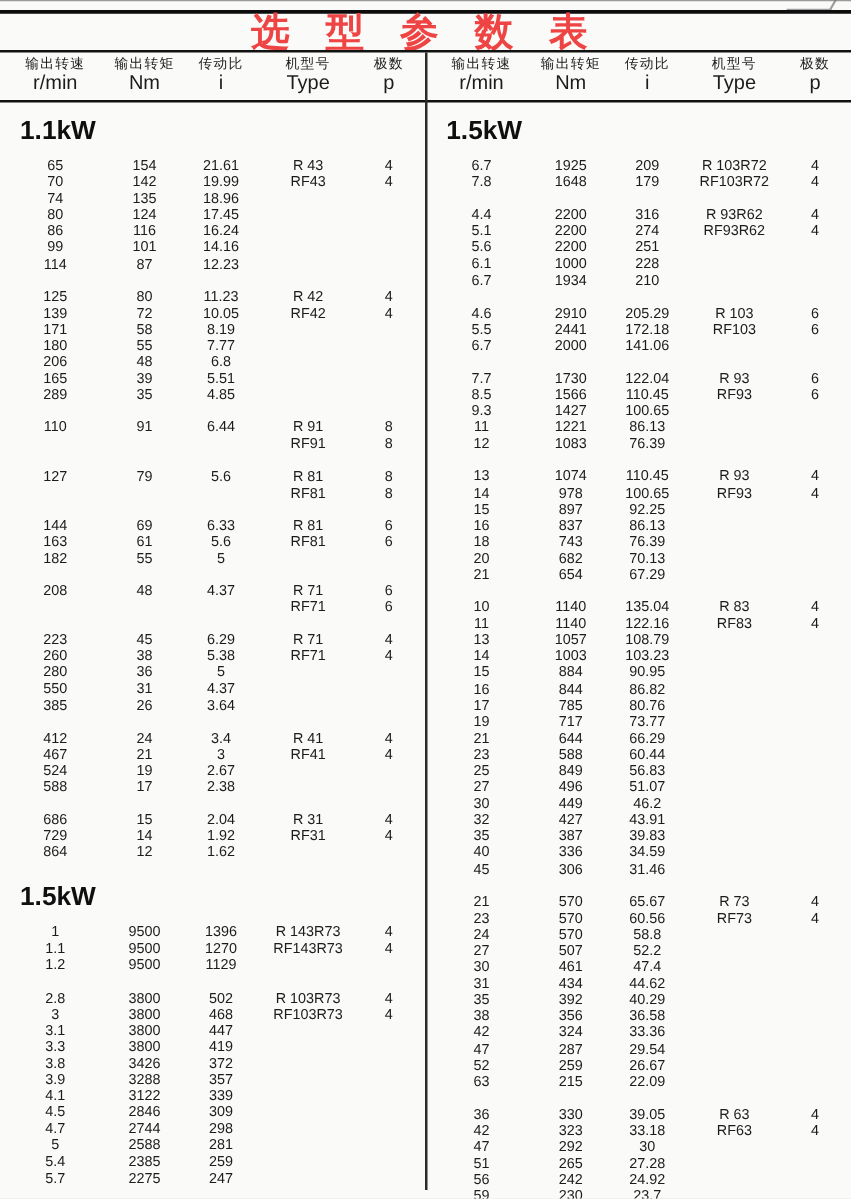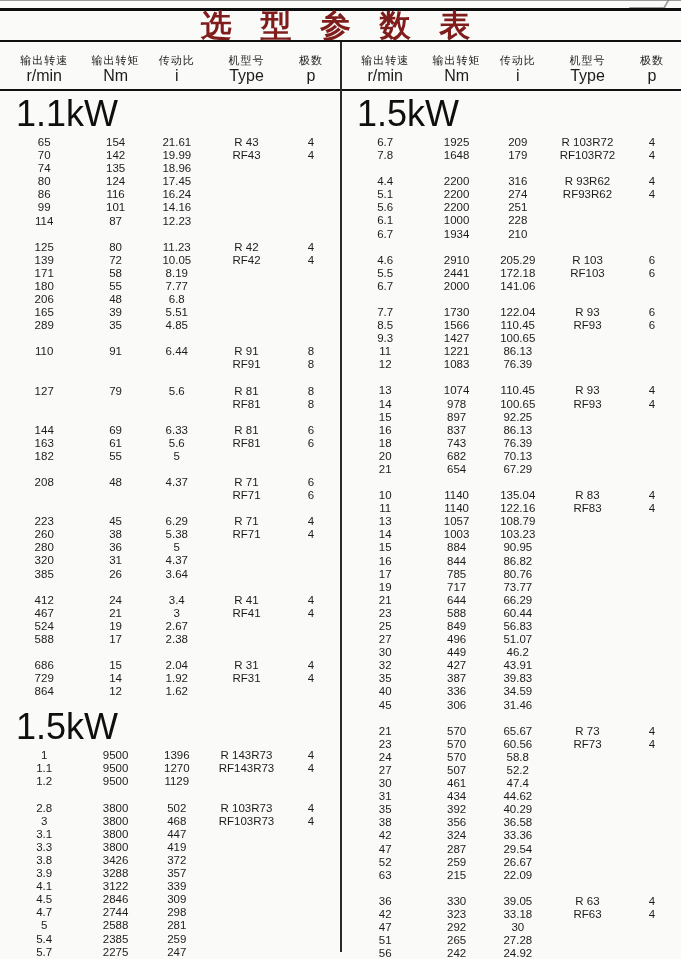--- a/index.html
+++ b/index.html
@@ -11,36 +11,36 @@
     color:#1c1c1c;
     overflow:hidden;
     margin:0 auto;
   }
   .artifact-topline{position:absolute;top:0;left:0;width:681px;height:1px;background:#9a9a98;}
   .artifact-corner{position:absolute;top:0;right:14px;width:34px;height:7px;border-bottom:2px solid #777;border-right:2px solid #777;transform:skewX(-30deg);opacity:.7;}
   .rule-top{position:absolute;top:8px;left:0;width:681px;height:3px;background:#0d0d0d;}
   .title{
     position:absolute;top:10px;left:0;width:681px;
     text-align:center;font-size:31px;font-weight:bold;
-    letter-spacing:10px;line-height:32px;margin:0;color:#7f1d1d;
+    letter-spacing:10px;line-height:32px;margin:0;color:#ef4444;
   }
   .rule-under-title{position:absolute;top:40px;left:0;width:681px;height:2px;background:#111;}
   .body-wrap{position:absolute;top:42px;left:0;width:681px;height:917px;}
   .body-wrap .vdivider{position:absolute;left:340px;top:0;width:2px;height:910px;background:#2a2a2a;}
-  .header-flex{display:flex;width:681px;border-bottom:2px solid #111;padding:11px 0 6px 0;}
+  .header-flex{display:flex;width:681px;border-bottom:2px solid #111;padding:2px 0 6px 0;}
   .header-half{width:340px;display:grid;grid-template-columns:26% 16% 20% 21% 17%;}
   .header-half.right{margin-left:1px;}
   .hcell{text-align:center;}
   .hcell .cn{font-size:11px;line-height:15px;letter-spacing:1px;}
   .hcell .unit{font-size:16px;line-height:15px;}
   .content-flex{display:flex;width:681px;}
   .half{width:340px;padding-top:2px;}
   .half.right{margin-left:1px;}
   .section-heading{
-    font-size:36px;font-weight:normal;color:#0f0f0f;
+    font-size:21px;font-weight:bold;color:#0f0f0f;
     margin:5px 0 6px 16px;line-height:32px;letter-spacing:0px;
   }
   .group{margin-bottom:13px;}
   .row{
     display:grid;grid-template-columns:26% 16% 20% 21% 17%;
     font-size:11.5px;line-height:13.1px;
   }
   .cell{text-align:center;white-space:pre;}
 </style>
 </head>
@@ -295,21 +295,21 @@
               <span class="cell">4</span>
             </div>
             <div class="row">
               <span class="cell">280</span>
               <span class="cell">36</span>
               <span class="cell">5</span>
               <span class="cell"></span>
               <span class="cell"></span>
             </div>
             <div class="row">
-              <span class="cell">320</span>
+              <span class="cell">550</span>
               <span class="cell">31</span>
               <span class="cell">4.37</span>
               <span class="cell"></span>
               <span class="cell"></span>
             </div>
             <div class="row">
               <span class="cell">385</span>
               <span class="cell">26</span>
               <span class="cell">3.64</span>
               <span class="cell"></span>

